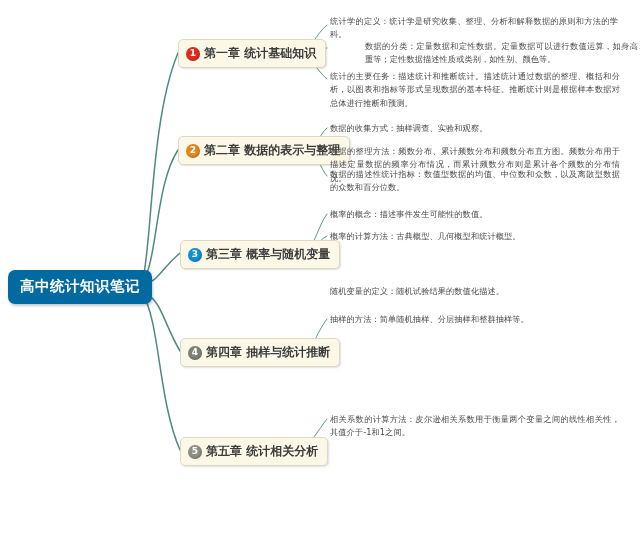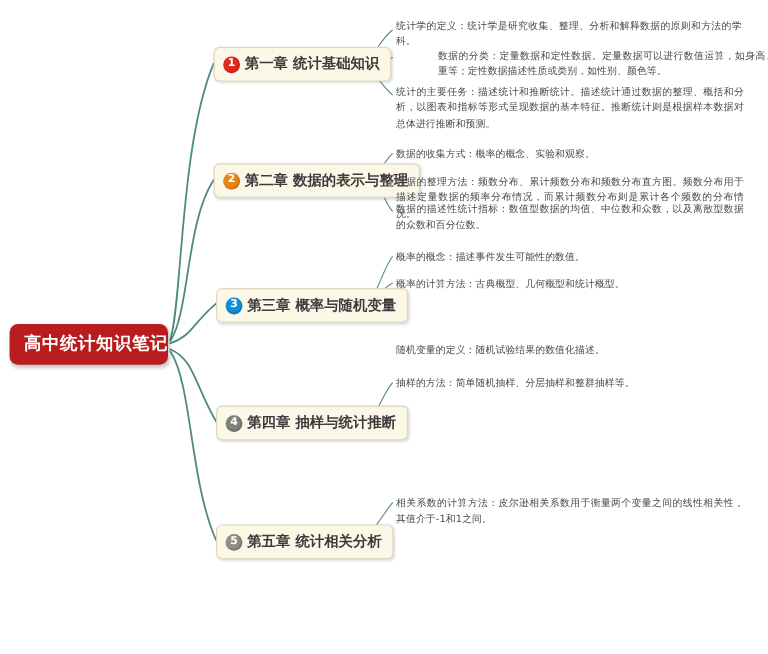--- a/index.html
+++ b/index.html
@@ -34,22 +34,22 @@
     position: absolute;
     box-sizing: border-box;
     display: flex;
     align-items: center;
     white-space: nowrap;
   }
   
   .root-node {
     left: 8px;
     top: 270px;
-    padding: 7px 0 8px 12px;
-    background: #b91c1c;
+    padding: 7px 12px 8px 12px;
+    background: #0369a1;
     border-radius: 7px;
     color: #ffffff;
     font-size: 14.5px;
     font-weight: bold;
     letter-spacing: 0.5px;
     box-shadow: 1px 2px 3px rgba(0,0,0,0.22);
   }
   
   .branch-node {
     background: #fcf8e8;
@@ -130,21 +130,21 @@
     <span class="branch-label">第一章 统计基础知识</span>
   </div>
   <div class="leaf" style="left:330px; top:15px; width:288px;">统计学的定义：统计学是研究收集、整理、分析和解释数据的原则和方法的学科。</div>
   <div class="leaf" style="left:330px; top:40px; width:290px;margin-left:35px;">数据的分类：定量数据和定性数据。定量数据可以进行数值运算，如身高、体重等；定性数据描述性质或类别，如性别、颜色等。</div>
   <div class="leaf" style="left:330px; top:70px; width:290px;">统计的主要任务：描述统计和推断统计。描述统计通过数据的整理、概括和分析，以图表和指标等形式呈现数据的基本特征。推断统计则是根据样本数据对总体进行推断和预测。</div>
 
   <div class="node branch-node" style="left:178px; top:136px;">
     <span class="badge" style="background:#e8851a;">2</span>
     <span class="branch-label">第二章 数据的表示与整理</span>
   </div>
-  <div class="leaf" style="left:330px; top:122px; width:288px;">数据的收集方式：概率的概念、实验和观察。</div>
+  <div class="leaf" style="left:330px; top:122px; width:288px;">数据的收集方式：抽样调查、实验和观察。</div>
   <div class="leaf" style="left:330px; top:145px; width:290px;">数据的整理方法：频数分布、累计频数分布和频数分布直方图。频数分布用于描述定量数据的频率分布情况，而累计频数分布则是累计各个频数的分布情况。</div>
   <div class="leaf" style="left:330px; top:168px; width:290px;">数据的描述性统计指标：数值型数据的均值、中位数和众数，以及离散型数据的众数和百分位数。</div>
 
   <div class="node branch-node" style="left:180px; top:240px;">
     <span class="badge" style="background:#0f8fd8;">3</span>
     <span class="branch-label">第三章 概率与随机变量</span>
   </div>
   <div class="leaf" style="left:330px; top:208px; width:288px;">概率的概念：描述事件发生可能性的数值。</div>
   <div class="leaf" style="left:330px; top:230px; width:288px;">概率的计算方法：古典概型、几何概型和统计概型。</div>
   <div class="leaf" style="left:330px; top:253px; width:288px;margin-top:32px;">随机变量的定义：随机试验结果的数值化描述。</div>

